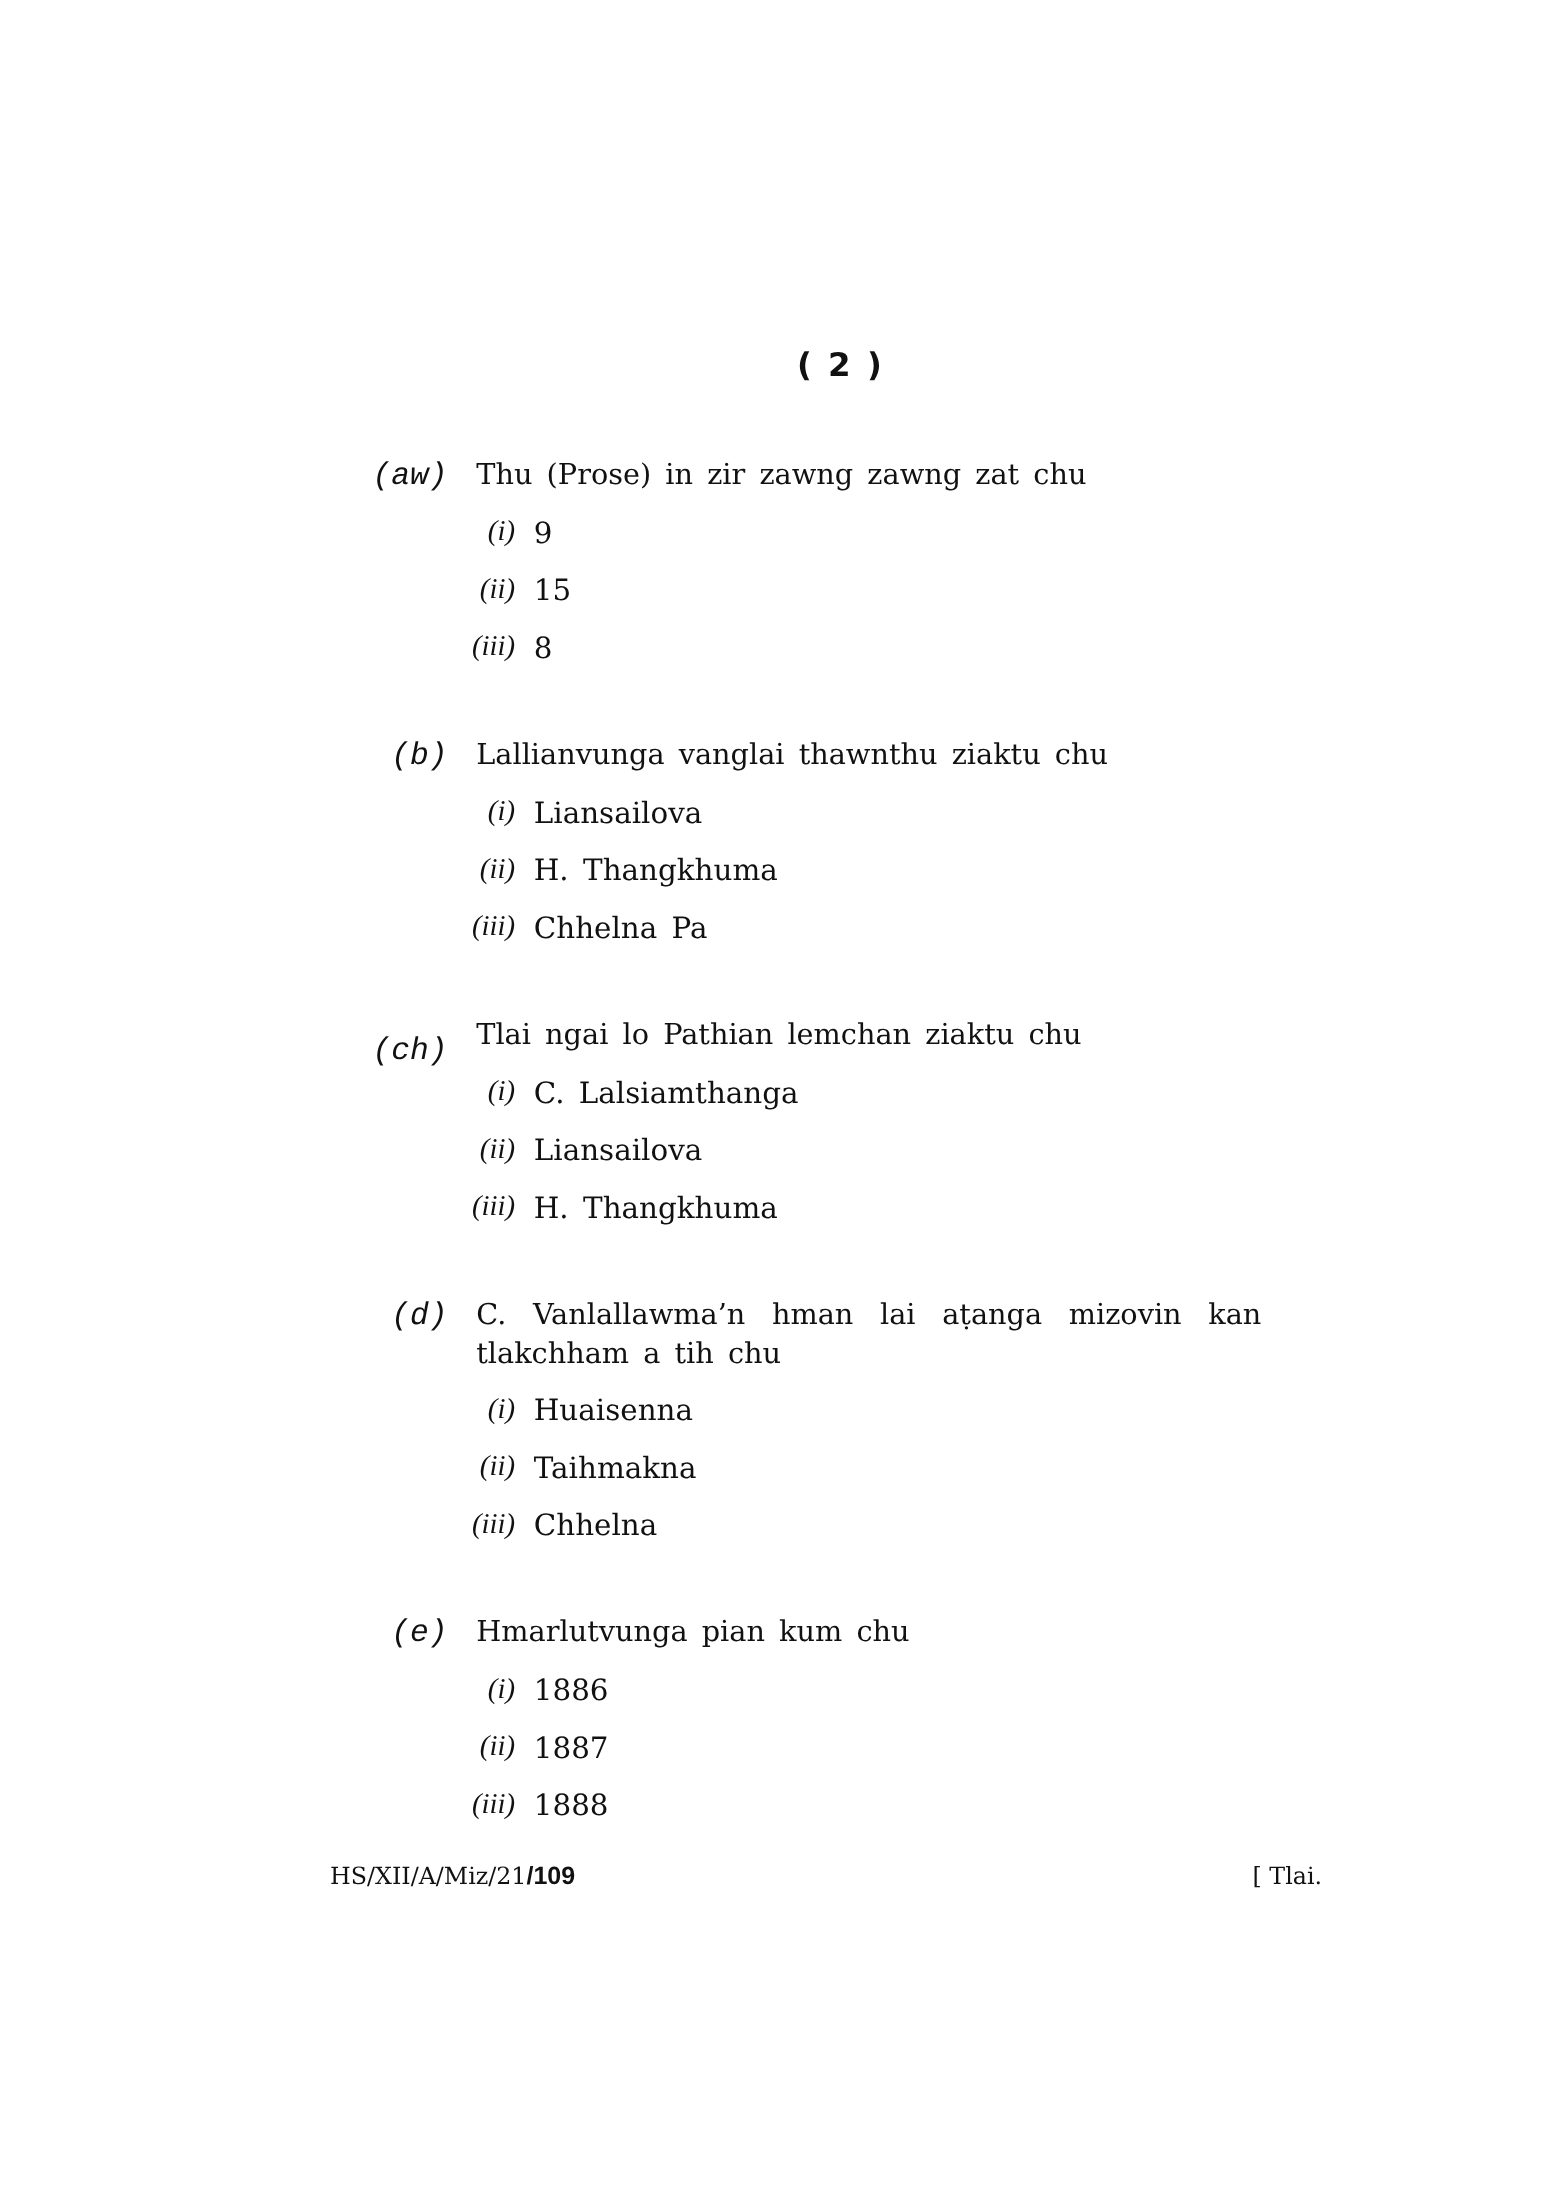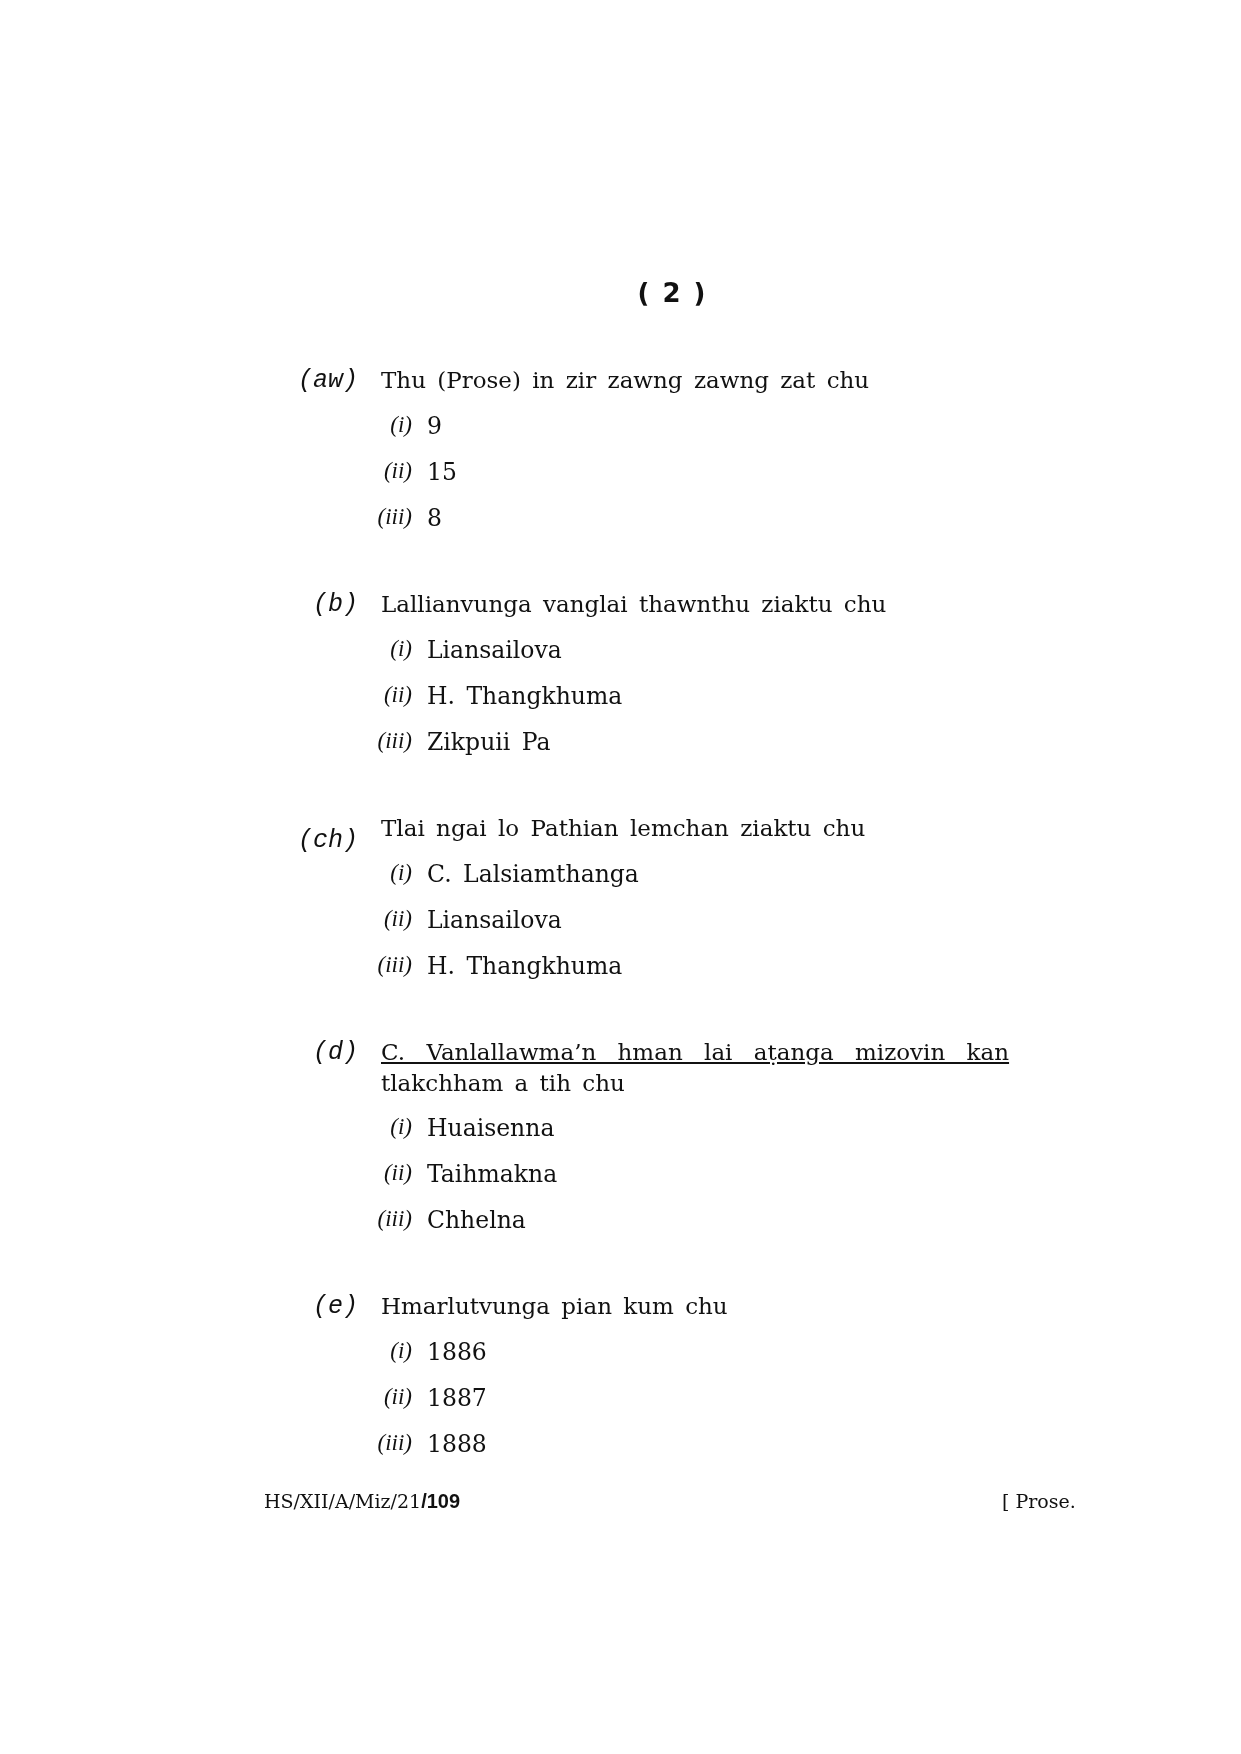--- a/index.html
+++ b/index.html
@@ -123,21 +123,21 @@
   <div class="opt" style="top:634px;">
     <span class="opt-label">(i)</span>
     <span class="opt-text">Liansailova</span>
   </div>
   <div class="opt" style="top:680px;">
     <span class="opt-label">(ii)</span>
     <span class="opt-text">H. Thangkhuma</span>
   </div>
   <div class="opt" style="top:726px;">
     <span class="opt-label">(iii)</span>
-    <span class="opt-text">Zikpuii Pa</span>
+    <span class="opt-text">Chhelna Pa</span>
   </div>
 
   <div class="q" style="top:812px;">
     <span class="q-label" style="left:258px;margin-top:12px;">(ch)</span>
     <span class="q-text" style="white-space:nowrap;">Tlai ngai lo Pathian lemchan ziaktu chu</span>
   </div>
   <div class="opt" style="top:858px;">
     <span class="opt-label">(i)</span>
     <span class="opt-text">C. Lalsiamthanga</span>
   </div>
@@ -145,21 +145,21 @@
     <span class="opt-label">(ii)</span>
     <span class="opt-text">Liansailova</span>
   </div>
   <div class="opt" style="top:950px;">
     <span class="opt-label">(iii)</span>
     <span class="opt-text">H. Thangkhuma</span>
   </div>
 
   <div class="q" style="top:1036px;">
     <span class="q-label" style="left:258px;">(d)</span>
-    <span class="q-text" style="white-space:nowrap; word-spacing:14px;text-decoration:underline;">C. Vanlallawma’n hman lai aṭanga mizovin kan</span>
+    <span class="q-text" style="white-space:nowrap; word-spacing:14px;">C. Vanlallawma’n hman lai aṭanga mizovin kan</span>
   </div>
   <div class="q" style="top:1067px;">
     <span class="q-text" style="white-space:nowrap;">tlakchham a tih chu</span>
   </div>
   <div class="opt" style="top:1112px;">
     <span class="opt-label">(i)</span>
     <span class="opt-text">Huaisenna</span>
   </div>
   <div class="opt" style="top:1158px;">
     <span class="opt-label">(ii)</span>
@@ -181,15 +181,15 @@
   <div class="opt" style="top:1382px;">
     <span class="opt-label">(ii)</span>
     <span class="opt-text">1887</span>
   </div>
   <div class="opt" style="top:1428px;">
     <span class="opt-label">(iii)</span>
     <span class="opt-text">1888</span>
   </div>
 
   <div class="footer-code"><span>HS/XII/A/Miz/21</span><b>/109</b></div>
-  <div class="footer-contd">[ Prose.</div>
+  <div class="footer-contd">[ Tlai.</div>
 
 </div>
 
 </body></html>

